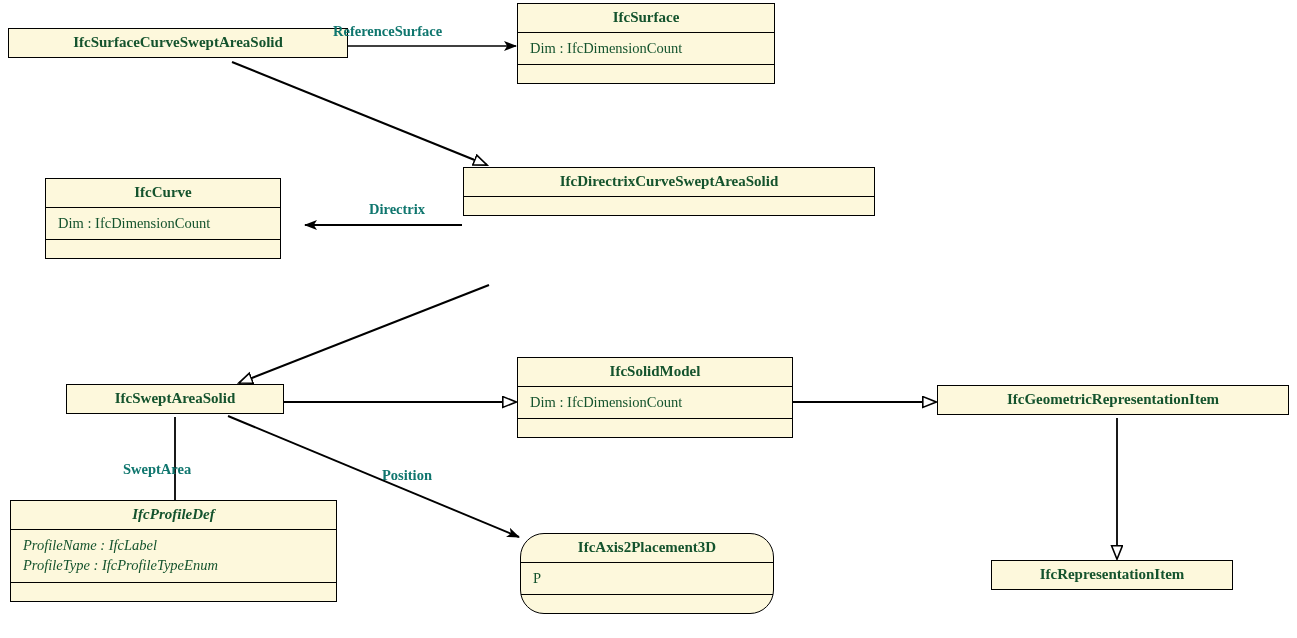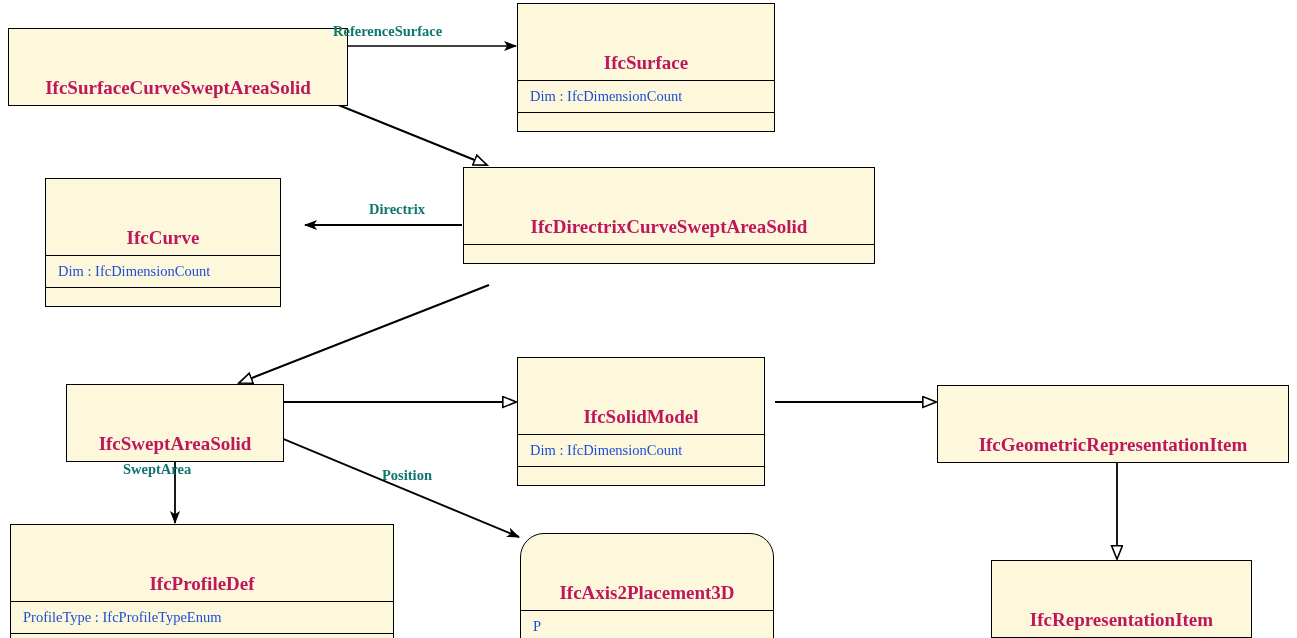--- a/index.html
+++ b/index.html
@@ -30,32 +30,31 @@
   .uml-class {
     position: absolute;
     box-sizing: border-box;
     background: #fdf8dc;
     border: 1.5px solid #000000;
     z-index: 5;
   }
   .compartment-title {
     text-align: center;
     font-weight: bold;
-    font-size: 19px;
-    color: #be185d;
+    font-size: 15px;
+    color: #14532d;
     padding: 5px 10px 6px 10px;
     line-height: 1.1;
     white-space: nowrap;
-    margin-top: 44px;
   }
   .compartment-attrs {
     border-top: 1.5px solid #000000;
     padding: 5px 10px 6px 12px;
     font-size: 14.5px;
-    color: #1d4ed8;
+    color: #14532d;
     line-height: 1.42;
   }
   .compartment-ops {
     border-top: 1.5px solid #000000;
     height: 18px;
   }
   .attr-line {
     white-space: nowrap;
   }
   .edge-label {
@@ -142,49 +141,50 @@
 
   <div class="uml-class" style="left:463px; top:167px; width:412px;">
     <div class="compartment-title">IfcDirectrixCurveSweptAreaSolid</div>
     <div class="compartment-ops"></div>
   </div>
 
   <div class="uml-class" style="left:66px; top:384px; width:218px;">
     <div class="compartment-title">IfcSweptAreaSolid</div>
   </div>
 
-  <div class="uml-class" style="left:517px; top:357px; width:248px;font-family:Liberation Serif, serif;">
+  <div class="uml-class" style="left:517px; top:357px; width:276px;font-family:Liberation Serif, serif;">
     <div class="compartment-title">IfcSolidModel</div>
     <div class="compartment-attrs">
       <div class="attr-line">Dim : IfcDimensionCount</div>
     </div>
     <div class="compartment-ops"></div>
   </div>
 
   <div class="uml-class" style="left:937px; top:385px; width:352px;">
     <div class="compartment-title">IfcGeometricRepresentationItem</div>
   </div>
 
-  <div class="uml-class" style="left:10px; top:524px; width:384px;">
+  <div class="uml-class" style="left:10px; top:500px; width:327px;font-style:italic;">
     <div class="compartment-title">IfcProfileDef</div>
     <div class="compartment-attrs">
+      <div class="attr-line">ProfileName : IfcLabel</div>
       <div class="attr-line">ProfileType : IfcProfileTypeEnum</div>
     </div>
     <div class="compartment-ops"></div>
   </div>
 
   <div class="uml-class" style="left:520px; top:533px; width:254px;border-radius:24px;">
     <div class="compartment-title">IfcAxis2Placement3D</div>
     <div class="compartment-attrs">
       <div class="attr-line">P</div>
     </div>
     <div class="compartment-ops"></div>
   </div>
 
-  <div class="uml-class" style="left:991px; top:560px; width:261px;">
+  <div class="uml-class" style="left:991px; top:560px; width:242px;">
     <div class="compartment-title">IfcRepresentationItem</div>
   </div>
 
   <div class="edge-label" style="left:333px; top:23px;">ReferenceSurface</div>
 
   <div class="edge-label" style="left:369px; top:201px;">Directrix</div>
 
   <div class="edge-label" style="left:123px; top:461px;">SweptArea</div>
 
   <div class="edge-label" style="left:374px; top:467px;margin-left:8px;">Position</div>

